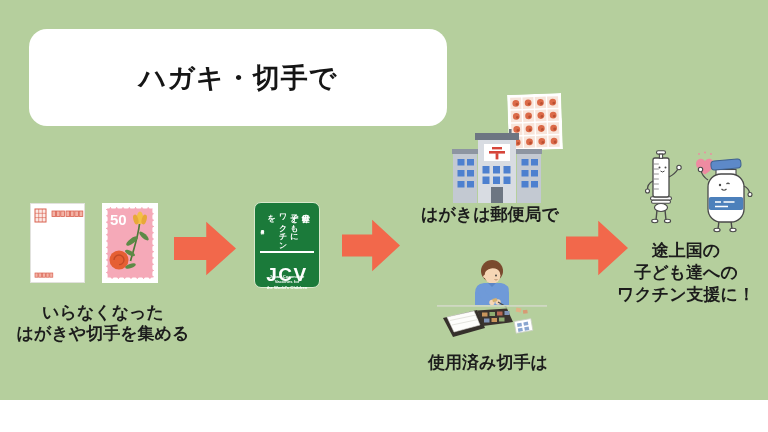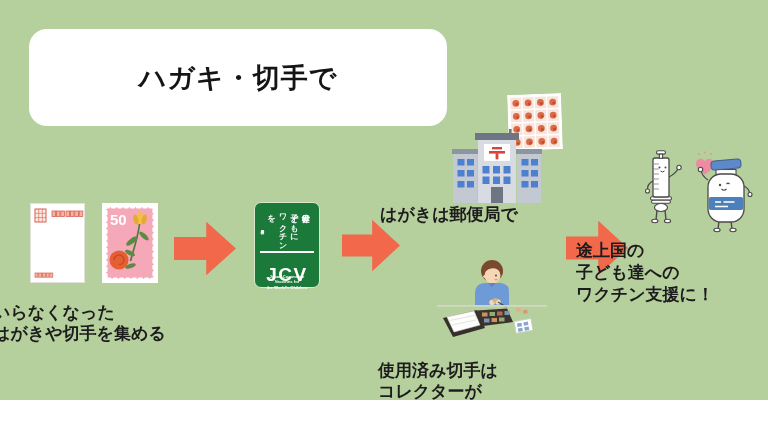--- a/index.html
+++ b/index.html
@@ -12,27 +12,27 @@
   .title-card{
     position:absolute;left:29px;top:29px;width:418px;height:97px;
     background:#ffffff;border-radius:18px;
     display:flex;flex-direction:column;justify-content:center;align-items:center;
   }
   .title-line{
     font-size:27px;line-height:36px;font-weight:800;letter-spacing:1px;
     color:#151515;text-align:center;white-space:nowrap;
   }
   .caption{
-    position:absolute;width:220px;text-align:left;
+    position:absolute;width:220px;text-align:center;
     font-size:17px;line-height:21px;font-weight:800;color:#1c1c1c;white-space:nowrap;
   }
   .cap1{left:-7px;top:302px;}
   .cap2{left:183px;top:302px;}
   .cap3{left:380px;top:204px;}
-  .cap4{left:378px;top:360px;}
+  .cap4{left:378px;top:352px;}
   .cap5{left:576px;top:240px;line-height:22px;}
   .arrow{
     position:absolute;background:#f2684b;
     clip-path:polygon(0 30%,52% 30%,52% 3%,100% 50%,52% 97%,52% 70%,0 70%);
   }
   .arrow1{left:174px;top:220px;width:62px;height:57px;}
   .arrow2{left:342px;top:218px;width:58px;height:55px;}
   .arrow3{left:566px;top:219px;width:62px;height:58px;}
   .ill{position:absolute;}
   .postcard{left:30px;top:203px;}
@@ -279,21 +279,20 @@
       <rect x="78" y="64" width="17" height="12" fill="#ffffff" stroke="#c9cfc2" stroke-width="0.8"></rect>
       <rect x="80.5" y="66.5" width="4.5" height="3.5" fill="#8aa6cf"></rect>
       <rect x="87" y="66.5" width="4.5" height="3.5" fill="#8aa6cf"></rect>
       <rect x="80.5" y="71.5" width="4.5" height="3.5" fill="#8aa6cf"></rect>
       <rect x="87" y="71.5" width="4.5" height="3.5" fill="#8aa6cf"></rect>
     </g>
   </svg>
 
   <div class="caption cap4">
     <div>使用済み切手は</div>
-    <div>コレクターが</div>
   </div>
 
   <div class="arrow arrow3"></div>
 
   <svg class="ill characters" width="118" height="87" viewBox="0 0 118 87">
 
     <g>
       <path d="M21 60 L20 70 M29 60 L30 70" stroke="#4a4a4a" stroke-width="1.4"></path>
       <ellipse cx="18.8" cy="71" rx="3.1" ry="1.7" fill="#ffffff" stroke="#4a4a4a" stroke-width="1.1"></ellipse>
       <ellipse cx="31.5" cy="71" rx="3.1" ry="1.7" fill="#ffffff" stroke="#4a4a4a" stroke-width="1.1"></ellipse>

